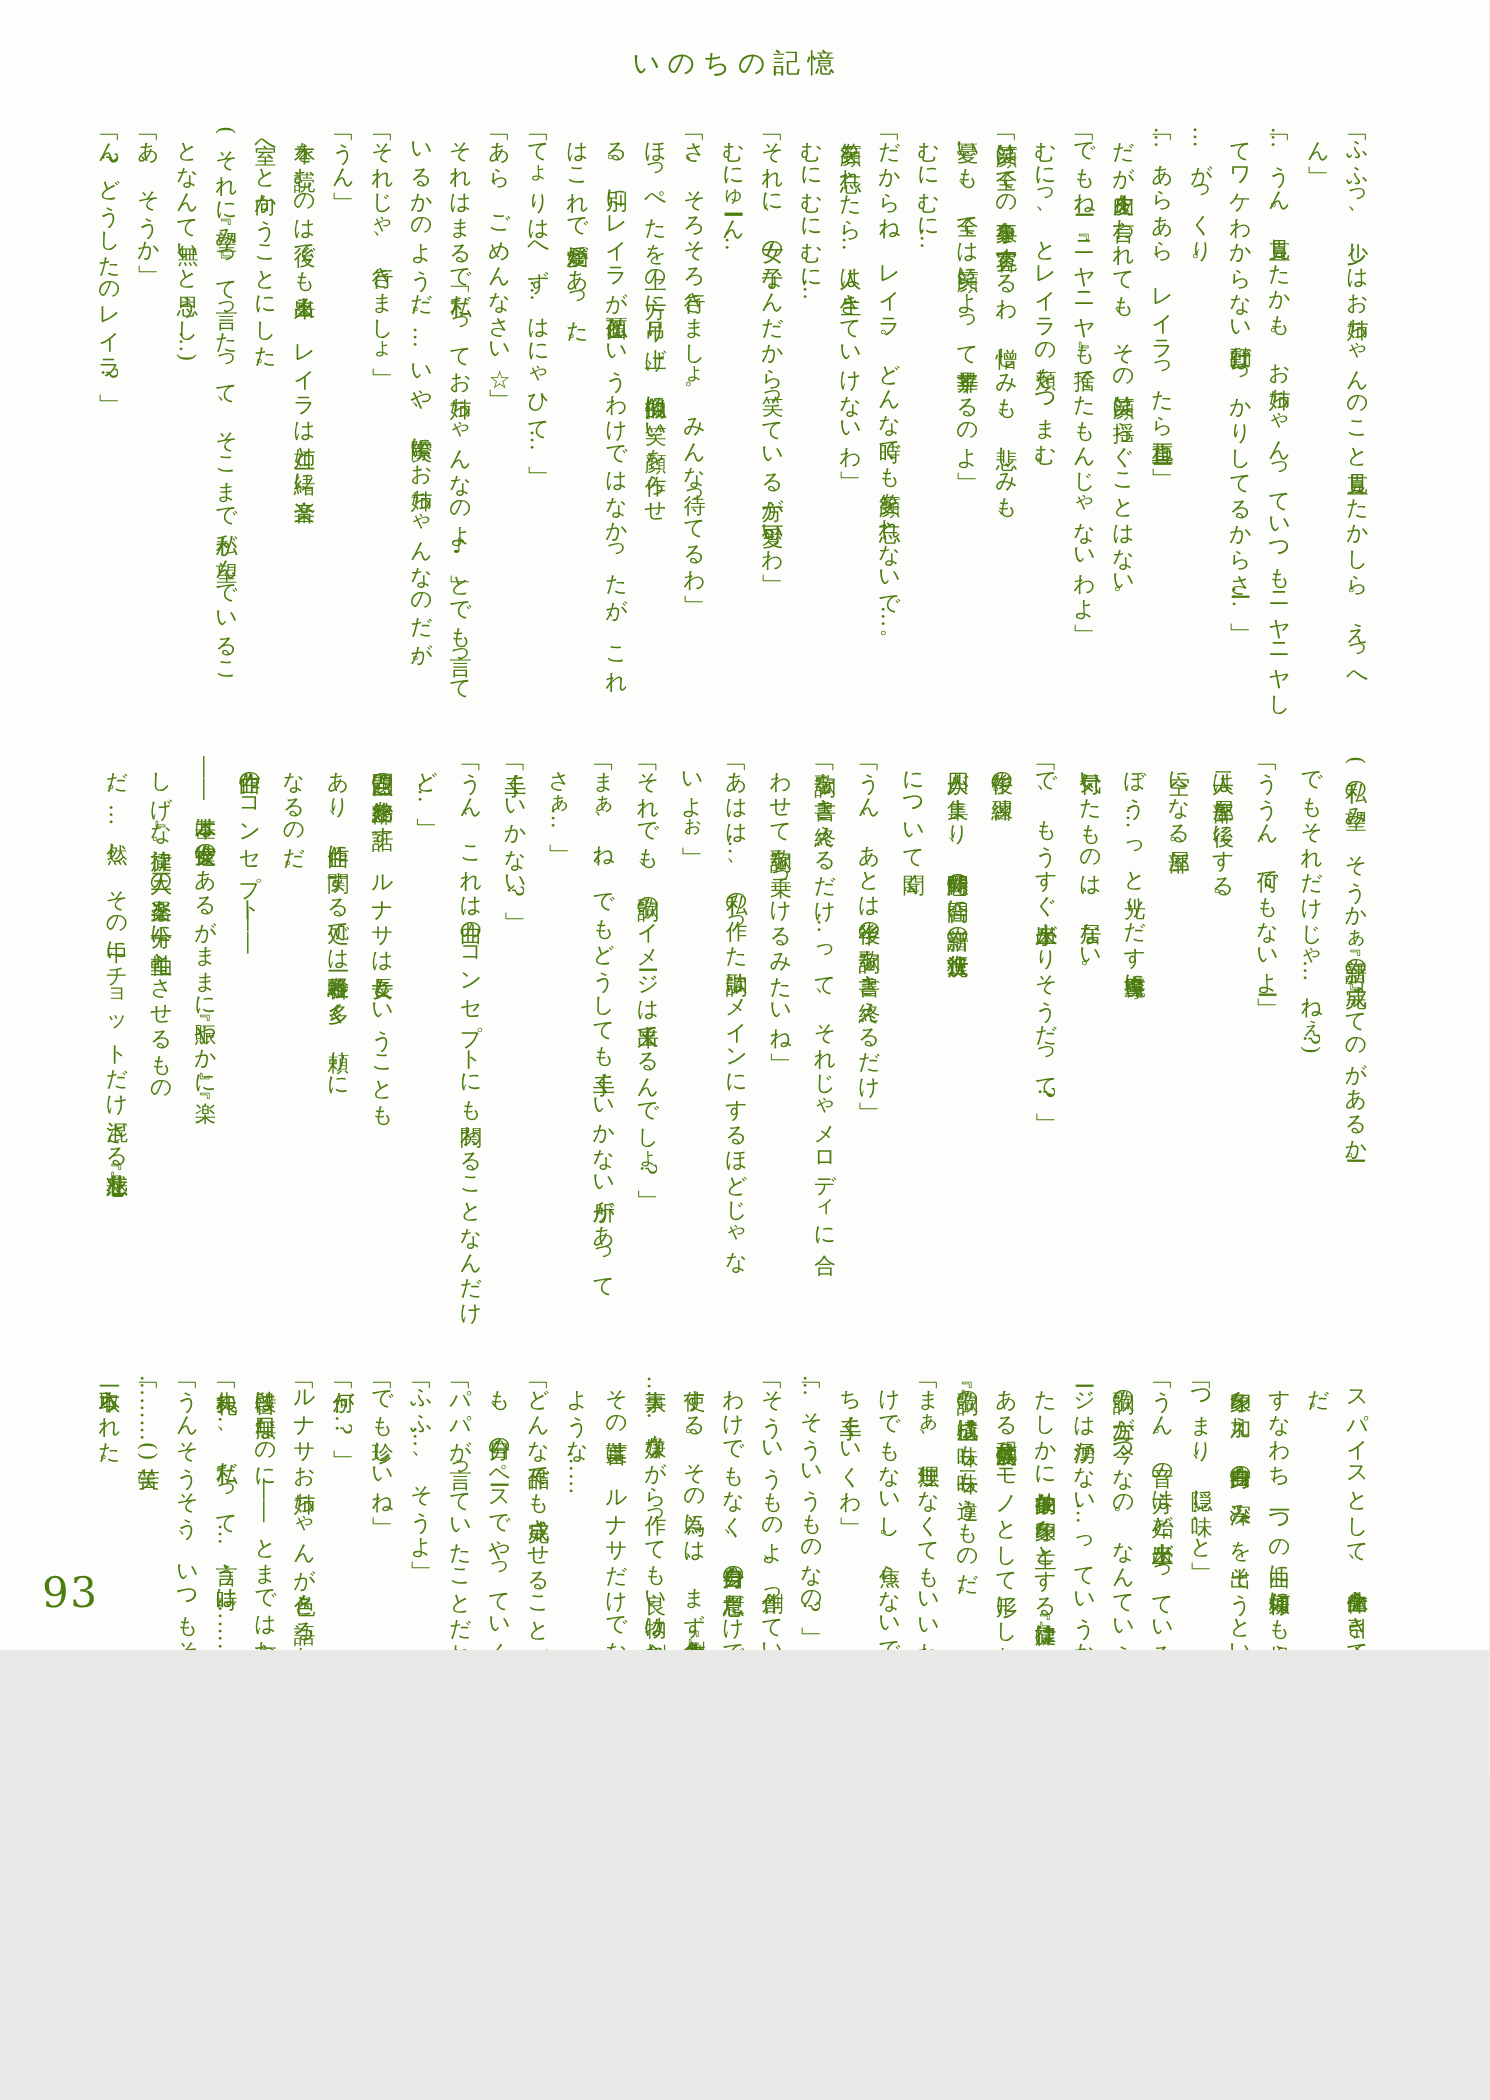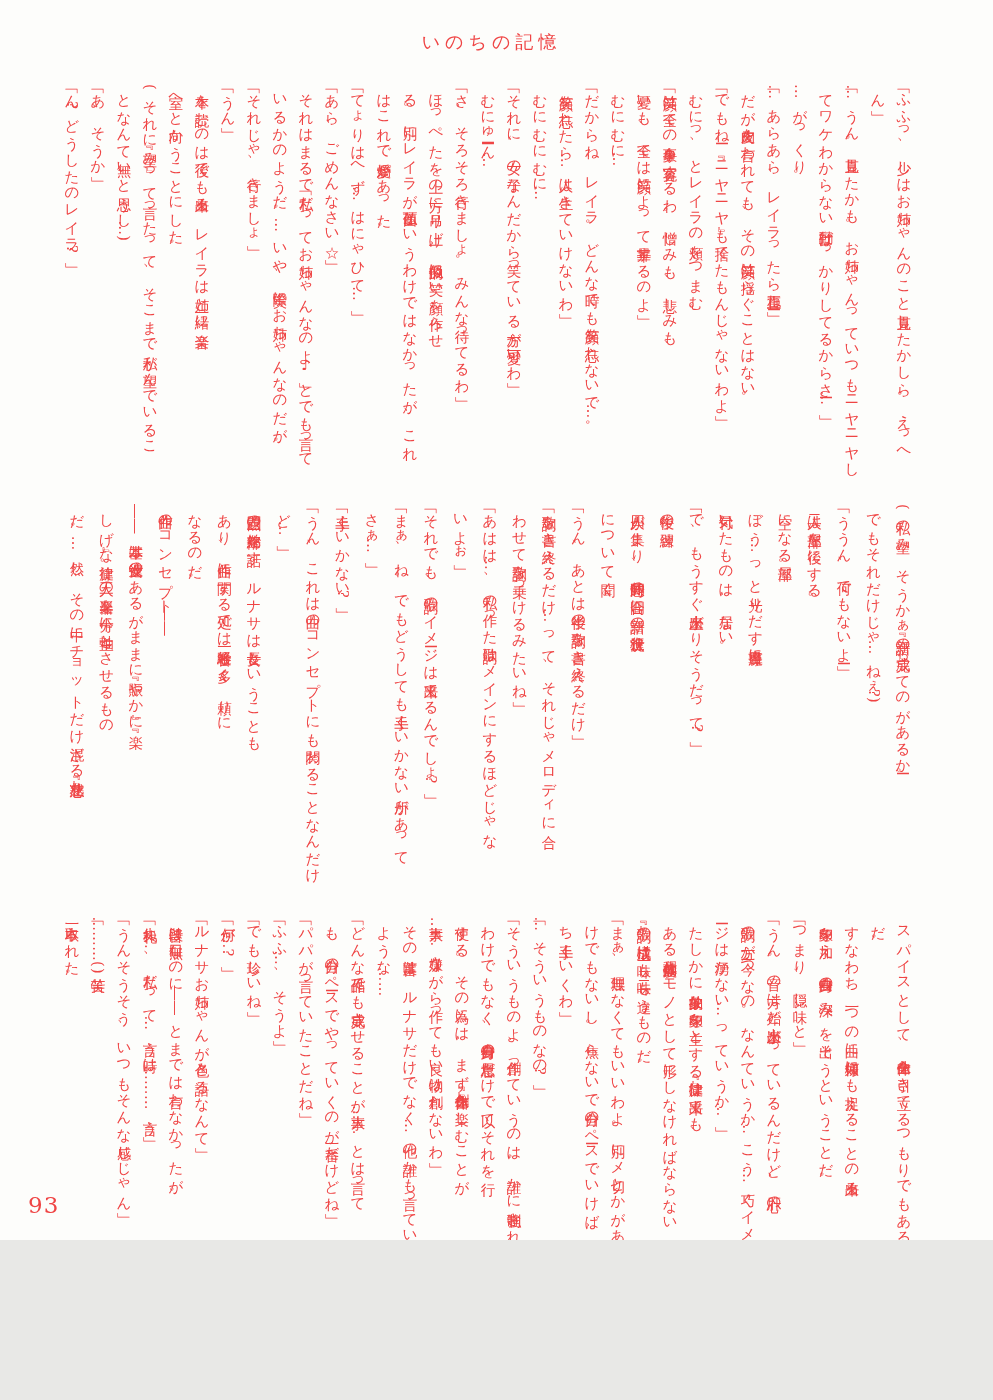--- a/index.html
+++ b/index.html
@@ -3,24 +3,24 @@
 <meta charset="utf-8">
 <style>
   html, body {
     margin: 0;
     padding: 0;
     background: #e8e8e6;
   }
   .page {
     position: relative;
     width: 993px;
-    height: 1240px;
+    height: 1100px;
     margin: 0 auto;
     background: #fdfdfb;
-    color: #ef4444;
+    color: #4d7c0f;
     font-family: "DejaVu Serif", "Liberation Serif", serif;
     overflow: hidden;
   }
   .page-title {
     position: absolute;
     top: 30px;
     left: 0;
     right: 10px;
     text-align: center;
     font-size: 18px;
@@ -44,21 +44,21 @@
   #band-1 { top: 84px;  height: 412px; }
   #band-1 p.tcol { line-height: 26px; }
   #band-2 { top: 504px; height: 408px; }
   #band-2 p.tcol { line-height: 29.5px; }
   #band-3 { top: 916px; height: 438px; }
   #band-3 p.tcol { line-height: 26px; }
   .page-number {
     position: absolute;
     left: 28px;
     bottom: 22px;
-    font-size: 23px;
+    font-size: 28px;
     letter-spacing: 1px;
     text-align: right;
   }
 </style>
 </head>
 <body>
 
 <div class="page">
   <h1 class="page-title">いのちの記憶</h1>
 

